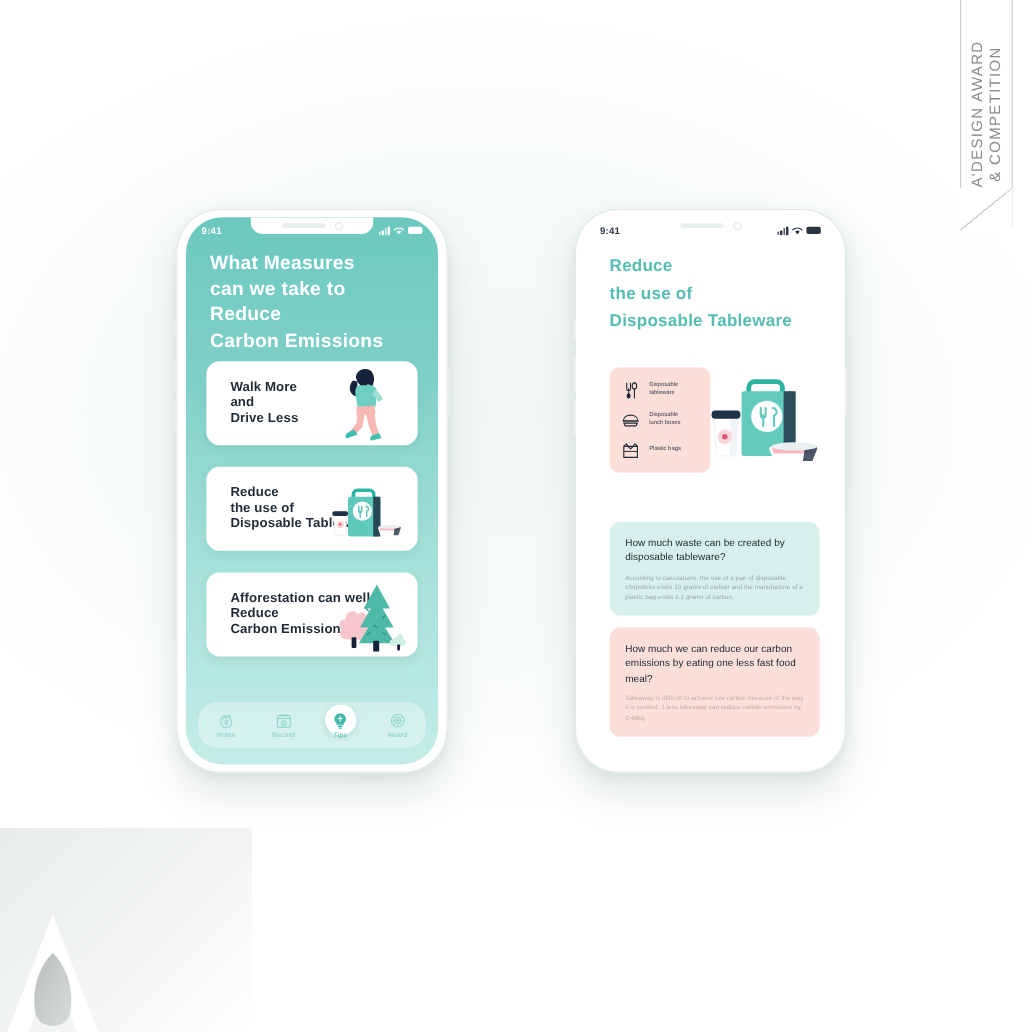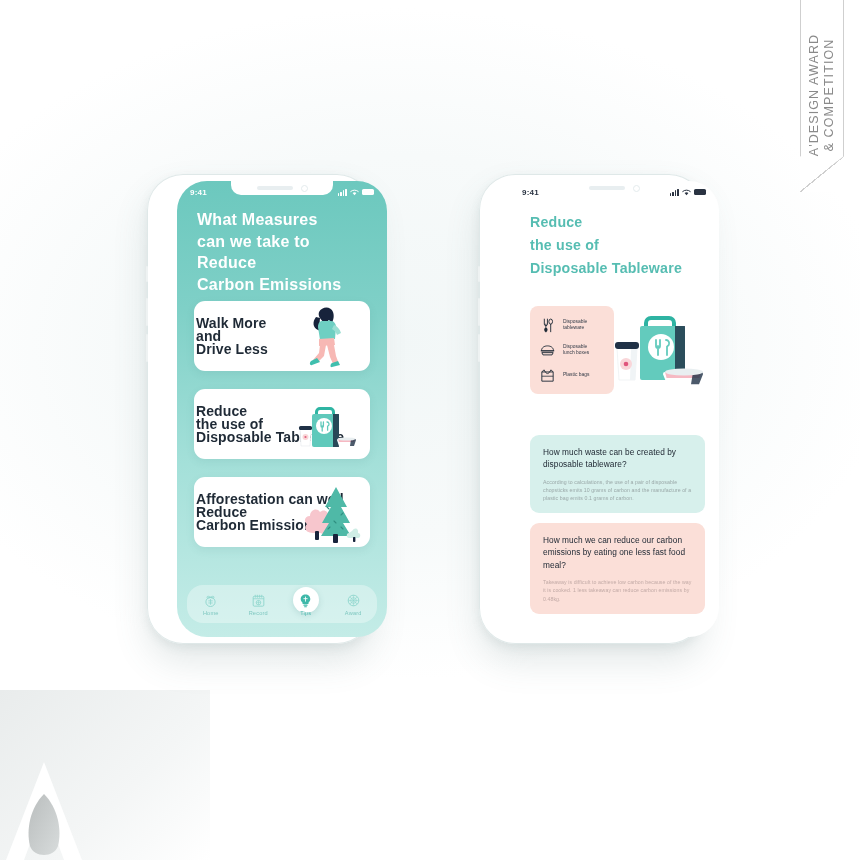--- a/index.html
+++ b/index.html
@@ -70,21 +70,21 @@
   .phone .side-btn{
     position:absolute;width:2px;border-radius:2px;background:#eef2f2;
   }
   .sb1{left:-1px;top:92px;height:16px;}
   .sb2{left:-1px;top:124px;height:28px;}
   .sb3{left:-1px;top:160px;height:28px;}
   .sb4{right:-1px;top:132px;height:40px;}
 
   .screen{
     position:relative;width:100%;height:100%;
-    border-radius:30px;overflow:hidden;margin-left:22px;
+    border-radius:30px;overflow:hidden;
   }
   .screen-teal{background:linear-gradient(180deg,#6cc8be 0%,#7fd0c7 28%,#a4e0d9 62%,#c4ece7 100%);}
   .screen-white{background:#ffffff;}
 
   
   .notch{
     position:absolute;left:50%;transform:translateX(-50%);top:0;
     width:102px;height:14px;background:#ffffff;
     border-bottom-left-radius:10px;border-bottom-right-radius:10px;
     z-index:6;display:flex;align-items:center;justify-content:center;gap:8px;
@@ -117,22 +117,22 @@
     color:#ffffff;font-size:16px;line-height:21.5px;font-weight:bold;
     letter-spacing:.25px;
   }
   .cards{position:absolute;left:17px;right:17px;top:120px;}
   .wcard{
     background:#ffffff;border-radius:11px;height:70px;margin-bottom:18px;
     box-shadow:0 3px 8px rgba(60,120,115,.10);
     position:relative;overflow:hidden;
   }
   .wcard-text{
-    position:absolute;left:2px;top:50%;transform:translateY(-50%);
-    font-size:14px;line-height:13px;font-weight:bold;color:#1f2a36;
+    position:absolute;left:20px;top:50%;transform:translateY(-50%);
+    font-size:11px;line-height:13px;font-weight:bold;color:#1f2a36;
     letter-spacing:.1px;
   }
   .wcard-art{position:absolute;right:8px;top:0;bottom:0;width:76px;}
 
   
   .tabbar{
     position:absolute;left:10px;right:10px;bottom:14px;height:38px;
     background:rgba(255,255,255,.34);border-radius:16px;
     display:flex;align-items:center;justify-content:space-around;
   }

